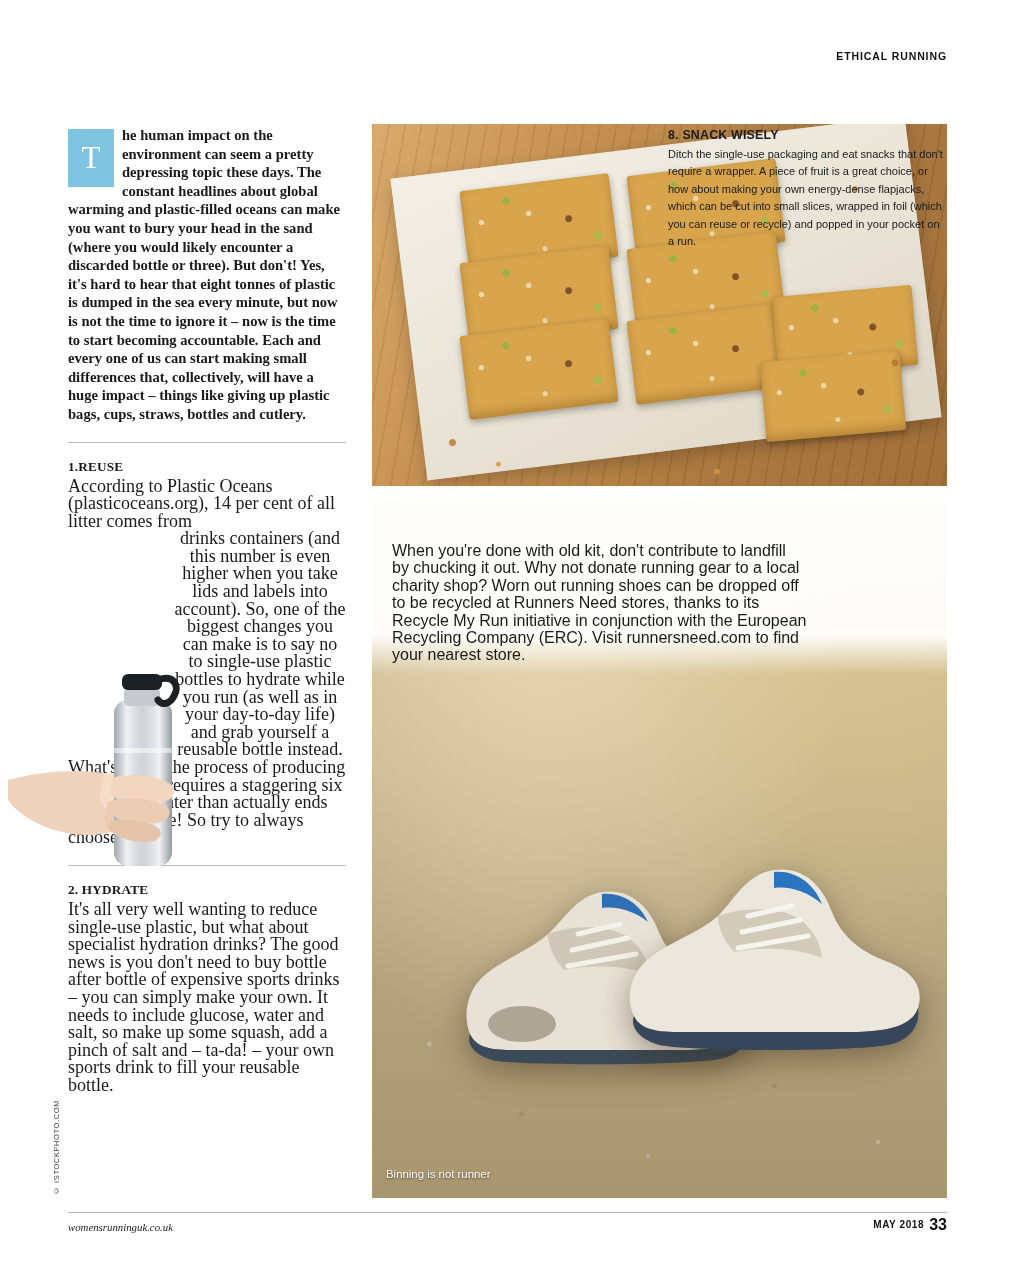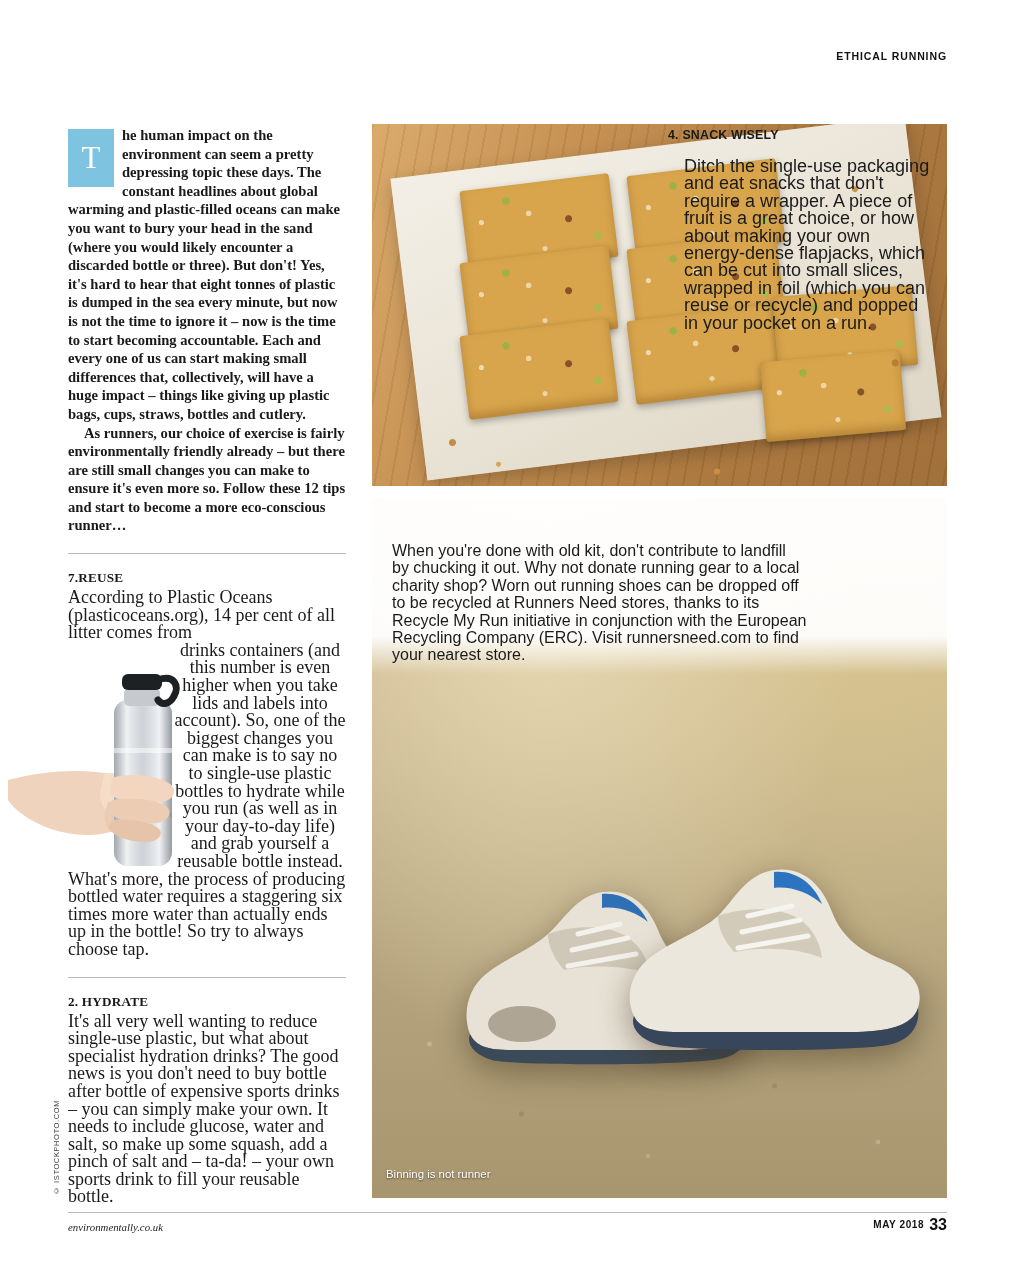--- a/index.html
+++ b/index.html
@@ -106,23 +106,23 @@
   }
   .snack-title {
     font-family: "Liberation Sans", sans-serif;
     font-weight: bold;
     font-size: 12.4px;
     letter-spacing: 0.2px;
     margin: 0 0 4px 0;
   }
   .snack-body {
     font-family: "Liberation Sans", sans-serif;
-    font-size: 18px;
+    font-size: 11px;
     line-height: 17.4px;
-    margin: 16px;
+    margin: 0;
   }
 
   
   .photo-flapjack {
     position: absolute;
     left: 372px;
     top: 124px;
     width: 575px;
     height: 362px;
     overflow: hidden;
@@ -302,27 +302,26 @@
 
 <div class="page">
 
   <div class="running-head">ETHICAL RUNNING</div>
 
   <div class="col-left">
 
     <div class="intro">
       <span class="dropcap">T</span>
       <span>he human impact on the environment can seem a pretty depressing topic these days. The constant headlines about global warming and plastic-filled oceans can make you want to bury your head in the sand (where you would likely encounter a discarded bottle or three). But don't! Yes, it's hard to hear that eight tonnes of plastic is dumped in the sea every minute, but now is not the time to ignore it – now is the time to start becoming accountable. Each and every one of us can start making small differences that, collectively, will have a huge impact – things like giving up plastic bags, cups, straws, bottles and cutlery.</span>
-      <p class="second">As runners, our choice of exercise is fairly environmentally friendly already – but there are still small changes you can make to ensure it's even more so. Follow these 12 tips and start to become a more eco-conscious runner…</p>
     </div>
 
     <hr class="rule">
 
     <div>
-      <p class="tip-title">7.REUSE</p>
+      <p class="tip-title">1.REUSE</p>
       <p class="tip-body">According to Plastic Oceans (plasticoceans.org), 14 per cent of all litter comes from</p>
       <p class="tip-body tip1-indent" style="width:172px;margin-left:106px;">drinks containers (and this number is even higher when you take lids and labels into account). So, one of the biggest changes you can make is to say no to single-use plastic bottles to hydrate while you run (as well as in your day-to-day life) and grab yourself a reusable bottle instead.</p>
       <p class="tip-body" style="margin-top:0;">What's more, the process of producing bottled water requires a staggering six times more water than actually ends up in the bottle! So try to always choose tap.</p>
     </div>
 
     <hr class="rule">
 
     <div>
       <p class="tip-title">2. HYDRATE</p>
       <p class="tip-body">It's all very well wanting to reduce single-use plastic, but what about specialist hydration drinks? The good news is you don't need to buy bottle after bottle of expensive sports drinks – you can simply make your own. It needs to include glucose, water and salt, so make up some squash, add a pinch of salt and – ta-da! – your own sports drink to fill your reusable bottle.</p>
@@ -371,21 +370,21 @@
     <div class="bar" style="left:16%;top:56%;width:150px;height:84px;transform:rotate(-7deg);"></div>
     <div class="bar" style="left:45%;top:12%;width:150px;height:84px;transform:rotate(-7deg);"></div>
     <div class="bar" style="left:45%;top:32%;width:150px;height:84px;transform:rotate(-7deg);"></div>
     <div class="bar" style="left:45%;top:52%;width:150px;height:84px;transform:rotate(-7deg);"></div>
     <div class="bar" style="left:70%;top:46%;width:140px;height:80px;transform:rotate(-5deg);"></div>
     <div class="bar" style="left:68%;top:64%;width:140px;height:80px;transform:rotate(-5deg);"></div>
     <div class="crumbs"></div>
   </div>
 
   <div class="snack-block">
-    <p class="snack-title">4. SNACK WISELY</p>
+    <p class="snack-title">8. SNACK WISELY</p>
     <p class="snack-body">Ditch the single-use packaging and eat snacks that don't require a wrapper. A piece of fruit is a great choice, or how about making your own energy-dense flapjacks, which can be cut into small slices, wrapped in foil (which you can reuse or recycle) and popped in your pocket on a run.</p>
   </div>
 
   <div class="photo-shoes">
     <div class="ground"></div>
     <div class="grain"></div>
     <div class="whitepanel"></div>
 
     <div class="donate-block">
       <p class="donate-body">When you're done with old kit, don't contribute to landfill by chucking it out. Why not donate running gear to a local charity shop? Worn out running shoes can be dropped off to be recycled at Runners Need stores, thanks to its Recycle My Run initiative in conjunction with the European Recycling Company (ERC). Visit runnersneed.com to find your nearest store.</p>
@@ -408,18 +407,18 @@
         <path d="M106 100 C 128 92, 160 90, 182 100 C 198 108, 208 124, 210 142 C 188 132, 150 130, 122 136 C 110 122, 106 110, 106 100 Z" fill="#d3cbba"></path>
         <path d="M162 56 C 184 54, 202 68, 210 88 C 196 76, 178 70, 162 72 Z" fill="#2d74c0"></path>
         <path d="M130 116 L 188 104 M 126 132 L 196 120 M 136 100 L 180 90" stroke="#f6f4ef" stroke-width="5" stroke-linecap="round" fill="none"></path>
       </svg>
     </div>
 
     <div class="caption">Binning is not runner</div>
   </div>
 
   <div class="footer-rule"></div>
-  <div class="footer-left">environmentally.co.uk</div>
+  <div class="footer-left">womensrunninguk.co.uk</div>
   <div class="footer-right">
     <span>MAY 2018</span><span class="pageno">33</span>
   </div>
 
 </div>
 
 </body></html>

